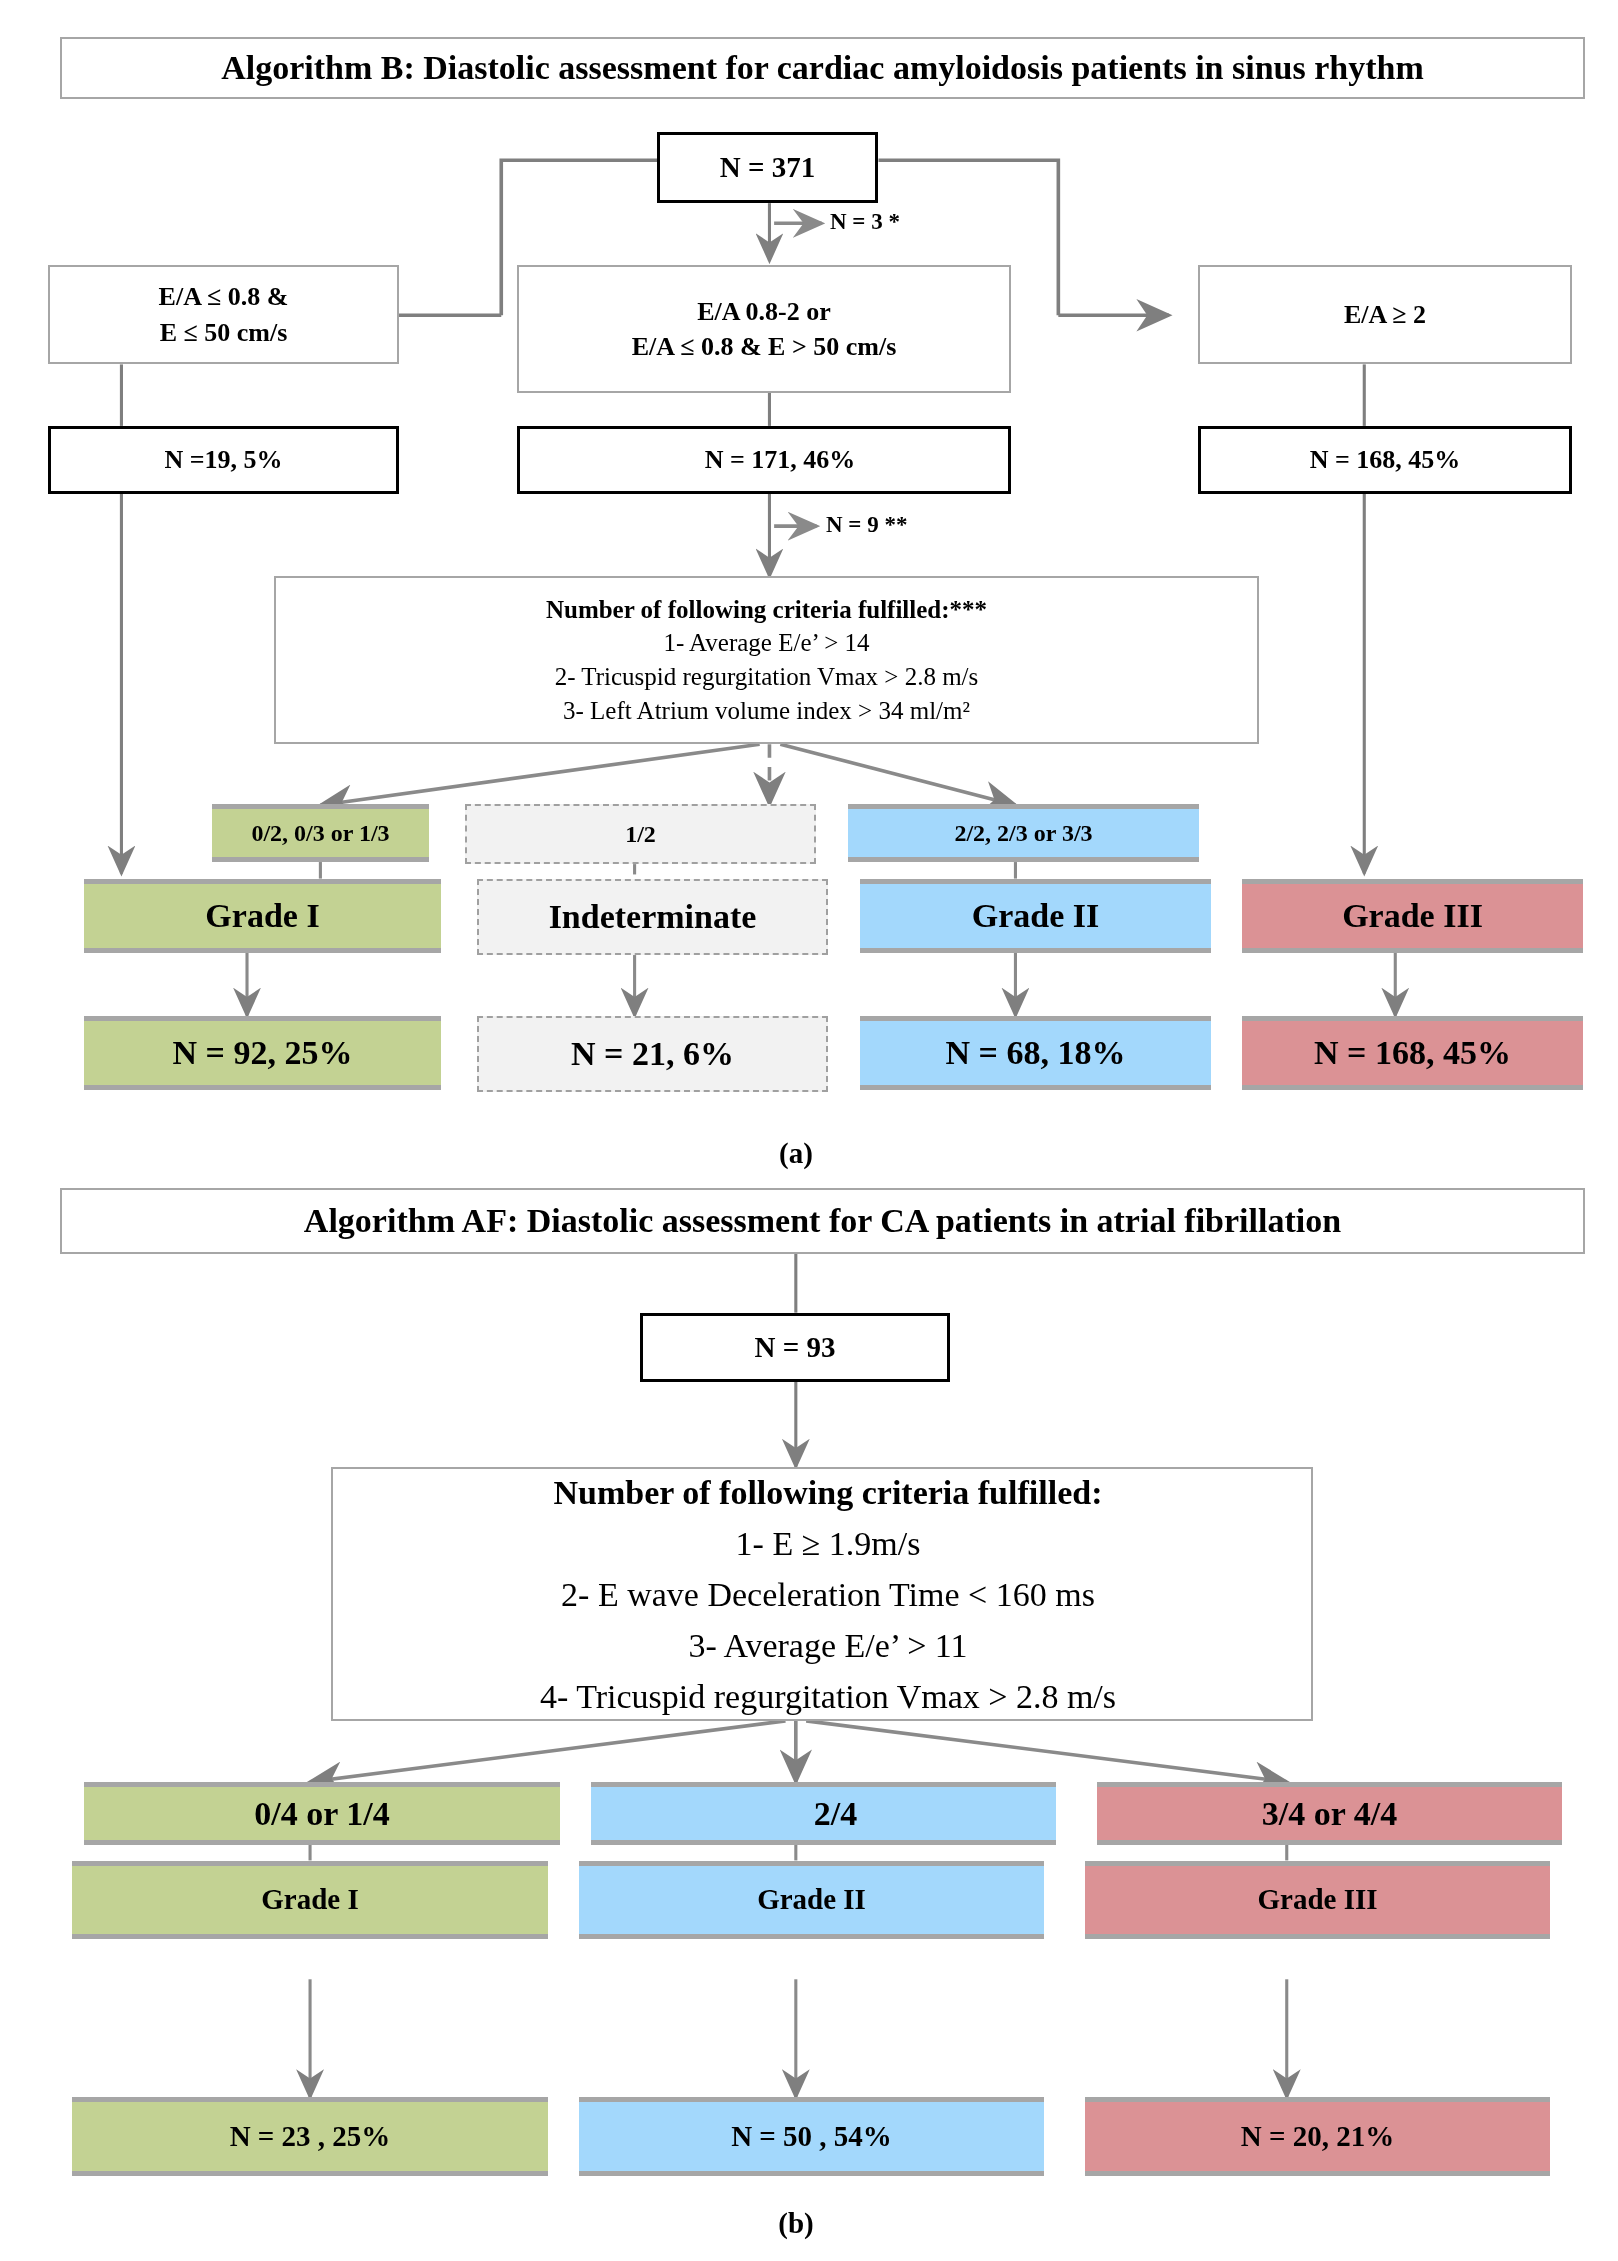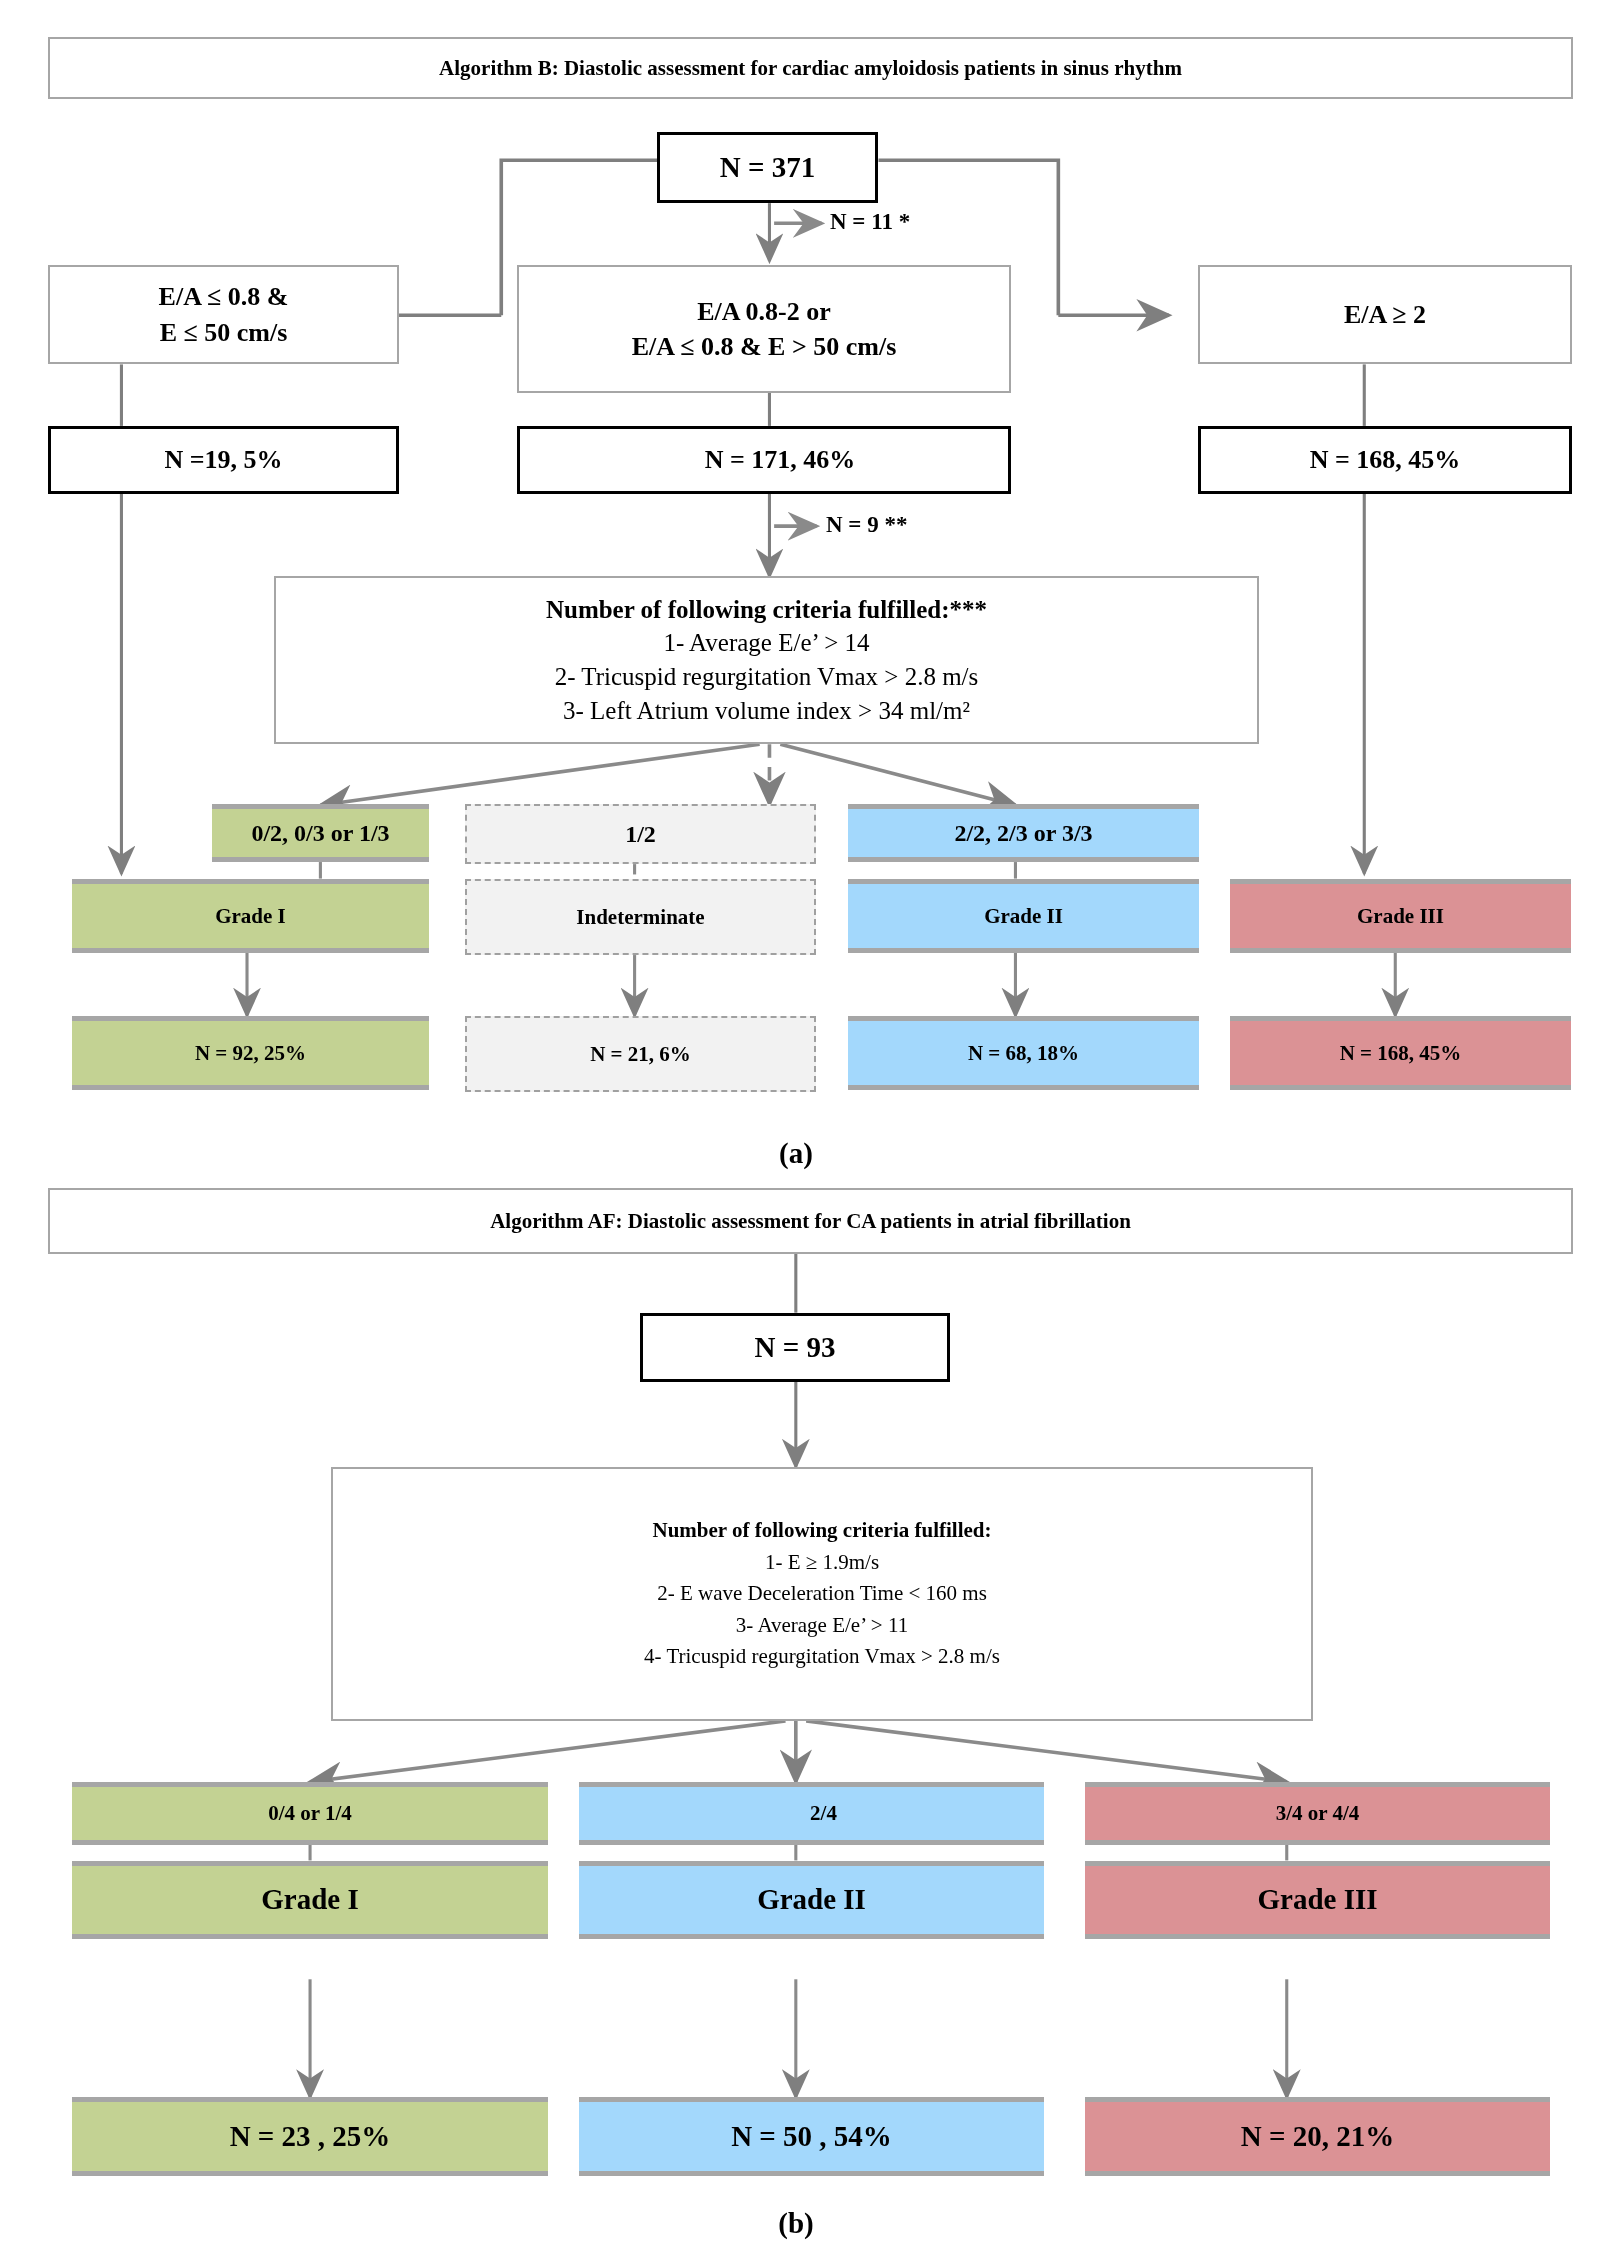--- a/index.html
+++ b/index.html
@@ -17,21 +17,21 @@
   
   .green{background:#c3d293;border-top:5.7px solid #a6a6a6;border-bottom:5.7px solid #a6a6a6;}
   .blue{background:#a3d8fc;border-top:5.7px solid #a6a6a6;border-bottom:5.7px solid #a6a6a6;}
   .red{background:#db9295;border-top:5.7px solid #a6a6a6;border-bottom:5.7px solid #a6a6a6;}
   .dashed{background:#f2f2f2;border:2.6px dashed #a0a0a0;}
   .b{font-weight:bold;}
   .t44{font-size:23px;}
   .t46{font-size:24px;}
   .t48{font-size:25px;}
   .t50{font-size:26px;}
-  .t52{font-size:21px;}
+  .t52{font-size:34px;margin-left:12px;}
   .t56{font-size:29px;}
   .crit{display:block;width:100%;padding:0 10.3px;box-sizing:border-box;}
   .crit .hdr{font-weight:bold;}
   .crit .ln{font-weight:normal;}
   .sidenote{position:absolute;font-weight:bold;color:#000;}
   .caption{position:absolute;font-size:29px;font-weight:bold;text-align:center;}
 </style>
 </head>
 <body>
 
@@ -104,21 +104,21 @@
 
   <div class="box banner t52" style="left:48px;top:37px;width:1525px;height:62px;">
     <span>Algorithm B: Diastolic assessment for cardiac amyloidosis patients in sinus rhythm</span>
   </div>
 
   <div class="box heavy t56 b" style="left:657px;top:132px;width:221px;height:71px;">
     <span>N = 371</span>
   </div>
 
   <div class="sidenote t44" style="left:830px;top:209px;">
-    <span>N = 11 *</span>
+    <span>N = 3 *</span>
   </div>
 
   <div class="box plain t50 b" style="left:48px;top:265px;width:351px;height:99px;flex-direction:column;">
     <span>E/A ≤ 0.8 &amp;</span>
     <span>E ≤ 50 cm/s</span>
   </div>
 
   <div class="box plain t50 b" style="left:517px;top:265px;width:494px;height:128px;flex-direction:column;">
     <span>E/A 0.8-2 or</span>
     <span>E/A ≤ 0.8 &amp; E &gt; 50 cm/s</span>

